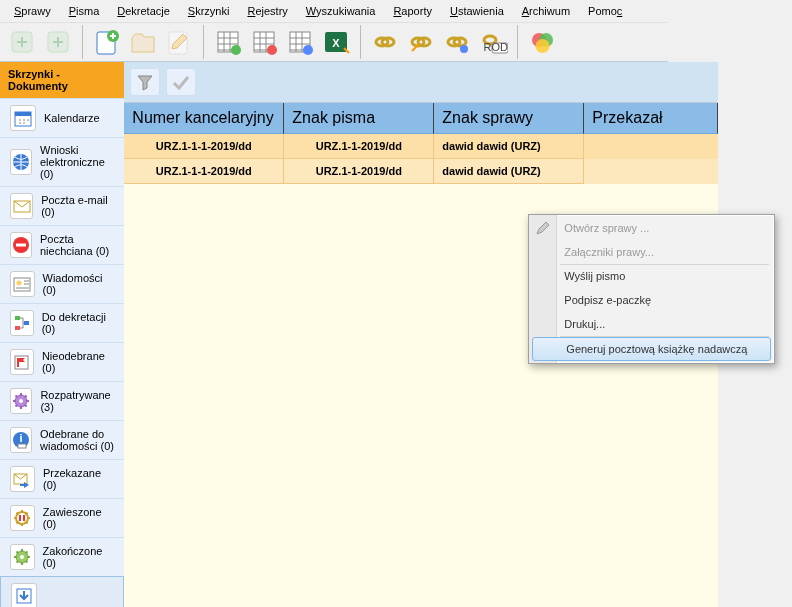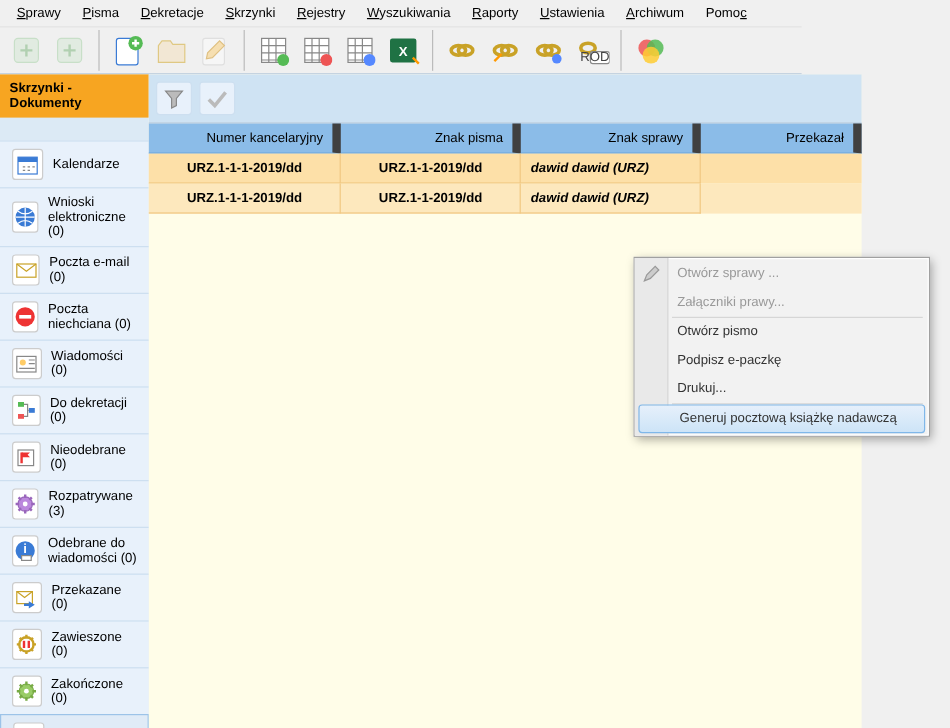--- a/index.html
+++ b/index.html
@@ -7,35 +7,35 @@
   .root { display: flex; flex-direction: column; width: 668px; height: 607px; }
   .menubar { display: flex; gap: 2px; padding: 3px 6px; background: #f0f0f0; border-bottom: 1px solid #e0e0e0; }
   .menubar span { padding: 2px 8px; cursor: default; }
   .menubar span u { text-decoration: underline; }
   .toolbar-row { display: flex; align-items: center; background: #dceaf5; padding: 4px 6px; gap: 4px; border-bottom: 1px solid #bcd; }
   .toolbar-row.top { background: #f0f0f0; padding: 2px 6px; }
   .tb-sep { width: 1px; height: 34px; background: #bbb; margin: 0 4px; }
   .tb-btn { width: 32px; height: 32px; display:flex; align-items:center; justify-content:center; border-radius:3px; }
   .tb-btn.disabled { opacity: 0.45; }
   .main { flex: 1; display: flex; min-height: 0; }
-  .sidebar { width: 198px; background: #dceaf5; display: flex; flex-direction: column; gap: 19px; }
+  .sidebar { width: 198px; background: #dceaf5; display: flex; flex-direction: column; }
   .sidebar-title { background: #f7a521; color: #000; font-weight: 600; padding: 6px 8px; }
   .sidebar-item { display: flex; align-items: center; gap: 8px; padding: 6px 10px; border-top: 1px solid #cddff0; cursor: default; min-height: 37px; background: #e8f1fb; }
   .sidebar-item.selected { background: #e0ebf7; border: 1px solid #9cc3e8; }
   .sidebar-item .sb-icon { width: 26px; height: 26px; display:flex; align-items:center; justify-content:center; border:1px solid #ccc; border-radius:3px; background:#fff; }
   .content { flex: 1; display: flex; flex-direction: column; background: #fffde8; position: relative; }
   .filterbar { background:#cfe3f3; padding:6px 6px; display:flex; gap:6px; border-bottom:1px solid #bcd; }
   .filter-btn { width:30px; height:28px; display:flex; align-items:center; justify-content:center; background:#e8f1fb; border:1px solid #cddff0; border-radius:3px; }
   .grid-header { display: grid; grid-template-columns: 160px 150px 150px 134px; background: #8bbce8; }
-  .grid-header div { padding: 6px 8px; text-align:right; font-size:11px; color:#000; border-right:7px solid #404040; border-bottom:1px solid #6fa9dc; }
+  .grid-header div { padding: 6px 8px; text-align:left; font-size:16px; color:#000; border-right:1px solid #404040; border-bottom:1px solid #6fa9dc; }
   .grid-row { display: grid; grid-template-columns: 160px 150px 150px 134px; }
   .grid-row.r1 { background:#fde0a8; }
   .grid-row.r2 { background:#fde8bd; }
   .grid-row div { padding: 6px 8px; text-align:center; font-weight:600; border-right:1px solid #f0c782; border-bottom:1px solid #f0c782; white-space:nowrap; overflow:hidden; text-overflow:ellipsis; }
-  .grid-row div:last-child { text-align:left;font-style:italic; }
+  .grid-row div:last-child { text-align:left; }
   .ctx-menu { position:absolute; left:404px; top:152px; width:247px; background:#f2f2f2; border:1px solid #a0a0a0; box-shadow: 2px 3px 8px rgba(0,0,0,0.35); }
   .ctx-inner { border:1px solid #fff; }
   .ctx-iconcol { position:absolute; left:0; top:0; bottom:0; width:28px; background:#e9e9e9; border-right:1px solid #d8d8d8; }
   .ctx-item { position:relative; display:flex; align-items:center; padding:4px 6px 4px 34px; min-height:24px; color:#333; }
   .ctx-item.disabled { color:#999; }
   .ctx-item.sep-after::after { content:""; position:absolute; left:30px; right:4px; bottom:-1px; height:1px; background:#d6d6d6; }
   .ctx-item.highlight { background:linear-gradient(#e6f0fb,#cde4f7); border:1px solid #7fb7e9; border-radius:3px; margin:1px 2px; padding-left:33px; }
   .ctx-item .cicon { position:absolute; left:5px; top:50%; transform:translateY(-50%); width:16px; height:16px; }
   svg { display:block; }
 </style>
@@ -330,21 +330,21 @@
                 <svg width="16" height="16">
                   <path d="M2 14l2-5 7-7 3 3-7 7z" fill="#ccc" stroke="#999"></path>
                 </svg>
               </span>
               <span>Otwórz sprawy ...</span>
             </div>
             <div class="ctx-item disabled sep-after">
               <span>Załączniki prawy...</span>
             </div>
             <div class="ctx-item">
-              <span>Otwórz pismo</span>
+              <span>Wyślij pismo</span>
             </div>
             <div class="ctx-item">
               <span>Podpisz e-paczkę</span>
             </div>
             <div class="ctx-item sep-after">
               <span>Drukuj...</span>
             </div>
             <div class="ctx-item highlight">
               <span>Generuj pocztową książkę nadawczą</span>
             </div>

